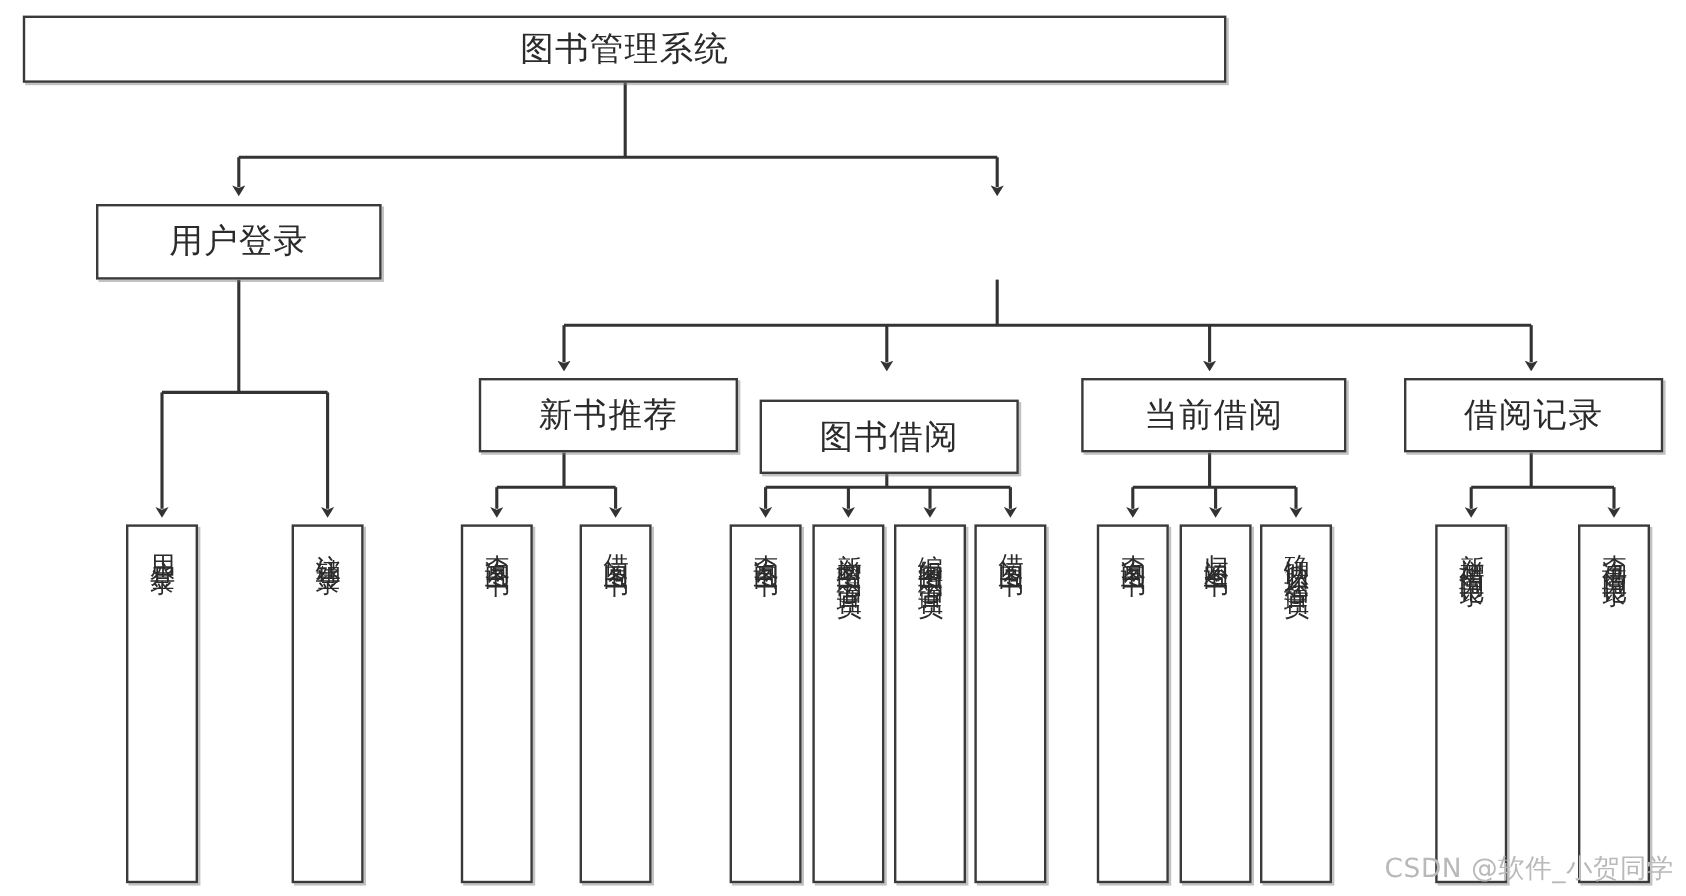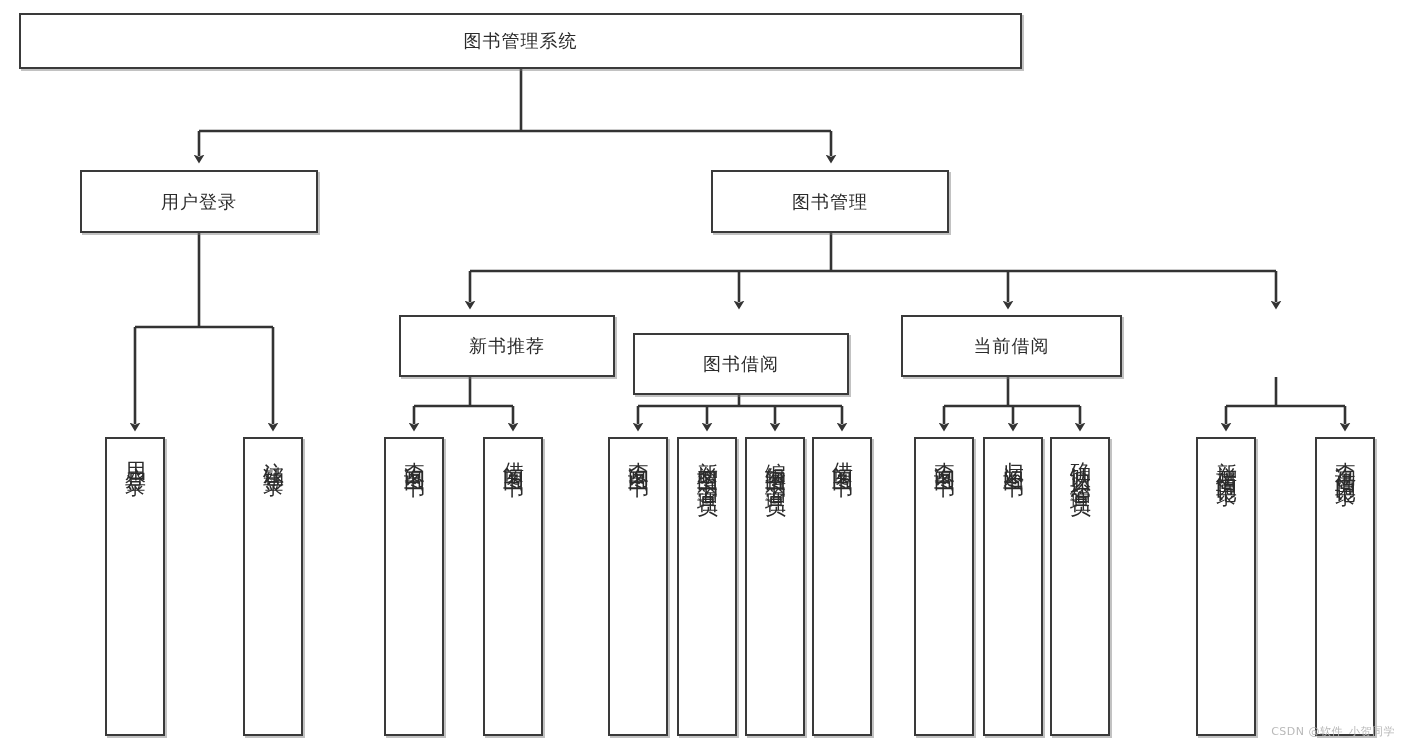--- a/index.html
+++ b/index.html
@@ -38,40 +38,40 @@
     justify-content: center;
     color: #222222;
   }
   .node .label {
     display: block;
     text-align: center;
     line-height: 1.22;
     color: #2b2b2b;
   }
   .node.horizontal .label {
-    font-size: 18px;
+    font-size: 28px;
     letter-spacing: 1px;
   }
   .node.vertical {
     align-items: flex-start;
     padding-top: 6px;
   }
   .node.vertical .label {
     writing-mode: vertical-rl;
     text-orientation: upright;
     font-size: 21px;
     letter-spacing: 5px;
     line-height: 1;
     white-space: nowrap;
   }
   #watermark {
     position: absolute;
     right: 10px;
     bottom: 8px;
-    font-size: 11px;
+    font-size: 22px;
     color: #b9b9b9;
     letter-spacing: 0.5px;
     white-space: nowrap;
   }
 </style>
 </head>
 <body>
 
 <div id="diagram-root">
 
@@ -125,32 +125,32 @@
     </g>
   </svg>
 
   <div class="node horizontal" style="left:19px; top:13px; width:1003px; height:56px;">
     <span class="label">图书管理系统</span>
   </div>
 
   <div class="node horizontal" style="left:80px; top:170px; width:238px; height:63px;">
     <span class="label">用户登录</span>
   </div>
-  <div class="node horizontal" style="left:711px; top:170px; width:238px; height:63px;">
-    <span class="label">图书管理</span>
-  </div>
 
   <div class="node horizontal" style="left:362px; top:315px; width:216px; height:62px;margin-left:37px;">
     <span class="label">新书推荐</span>
   </div>
   <div class="node horizontal" style="left:633px; top:333px; width:216px; height:62px;">
     <span class="label">图书借阅</span>
   </div>
   <div class="node horizontal" style="left:901px; top:315px; width:221px; height:62px;">
     <span class="label">当前借阅</span>
+  </div>
+  <div class="node horizontal" style="left:1170px; top:315px; width:216px; height:62px;">
+    <span class="label">借阅记录</span>
   </div>
 
   <div class="node vertical" style="left:105px; top:437px; width:60px; height:299px;">
     <span class="label">用户登录</span>
   </div>
   <div class="node vertical" style="left:243px; top:437px; width:60px; height:299px;">
     <span class="label">注销登录</span>
   </div>
 
   <div class="node vertical" style="left:384px; top:437px; width:60px; height:299px;">

